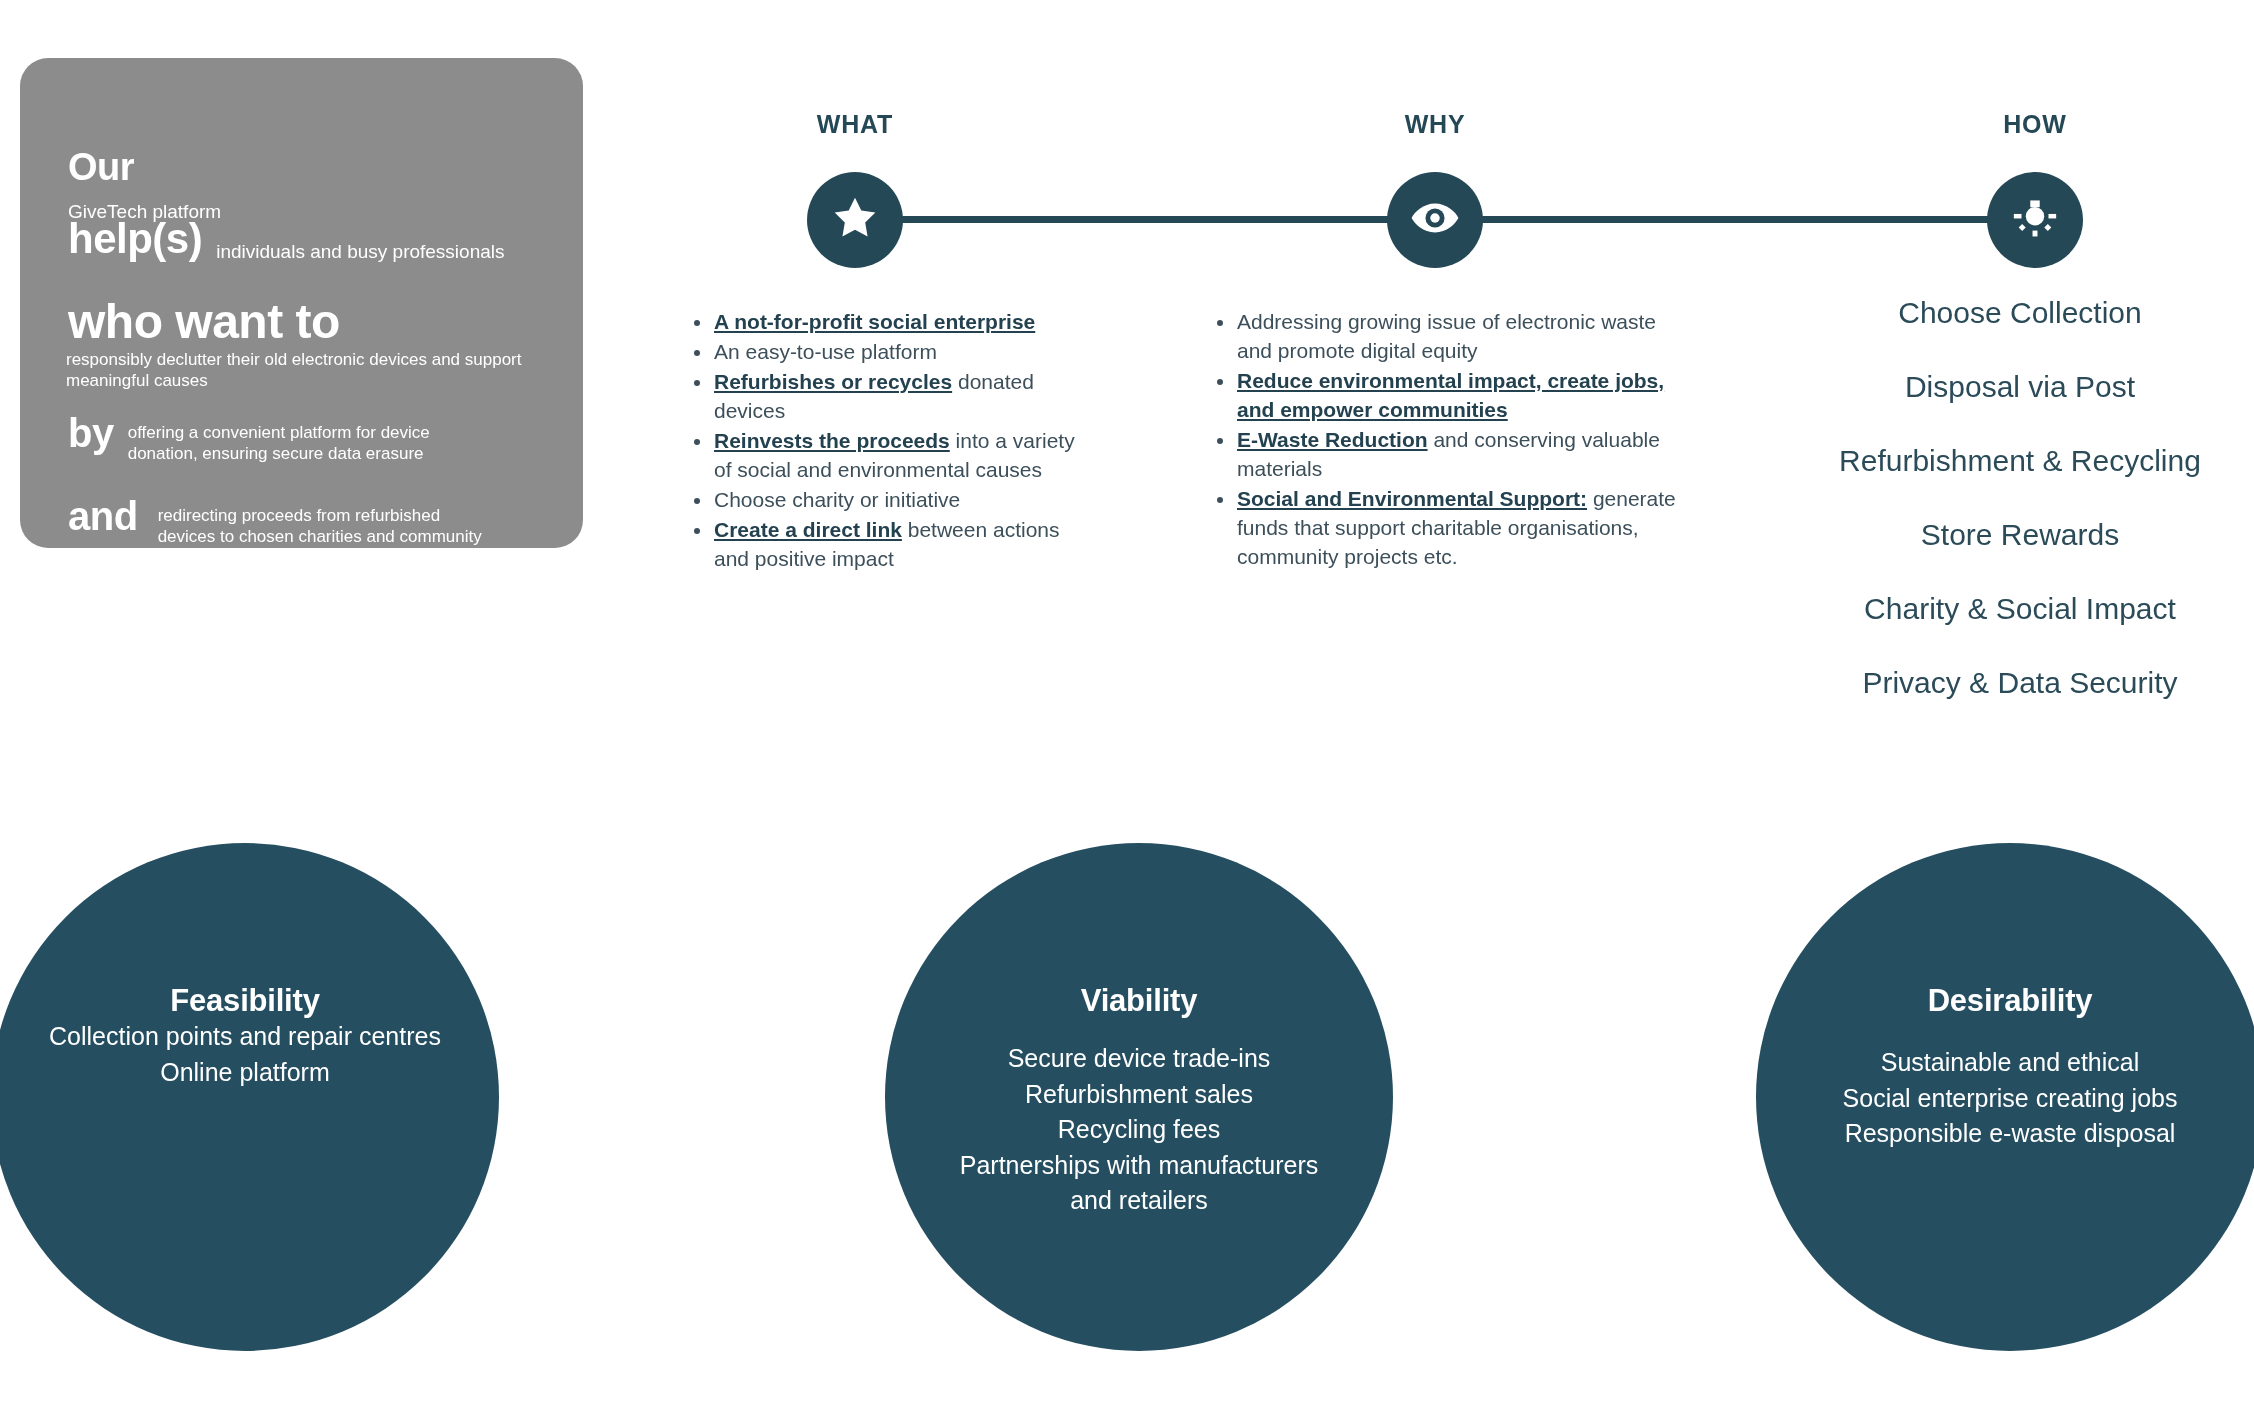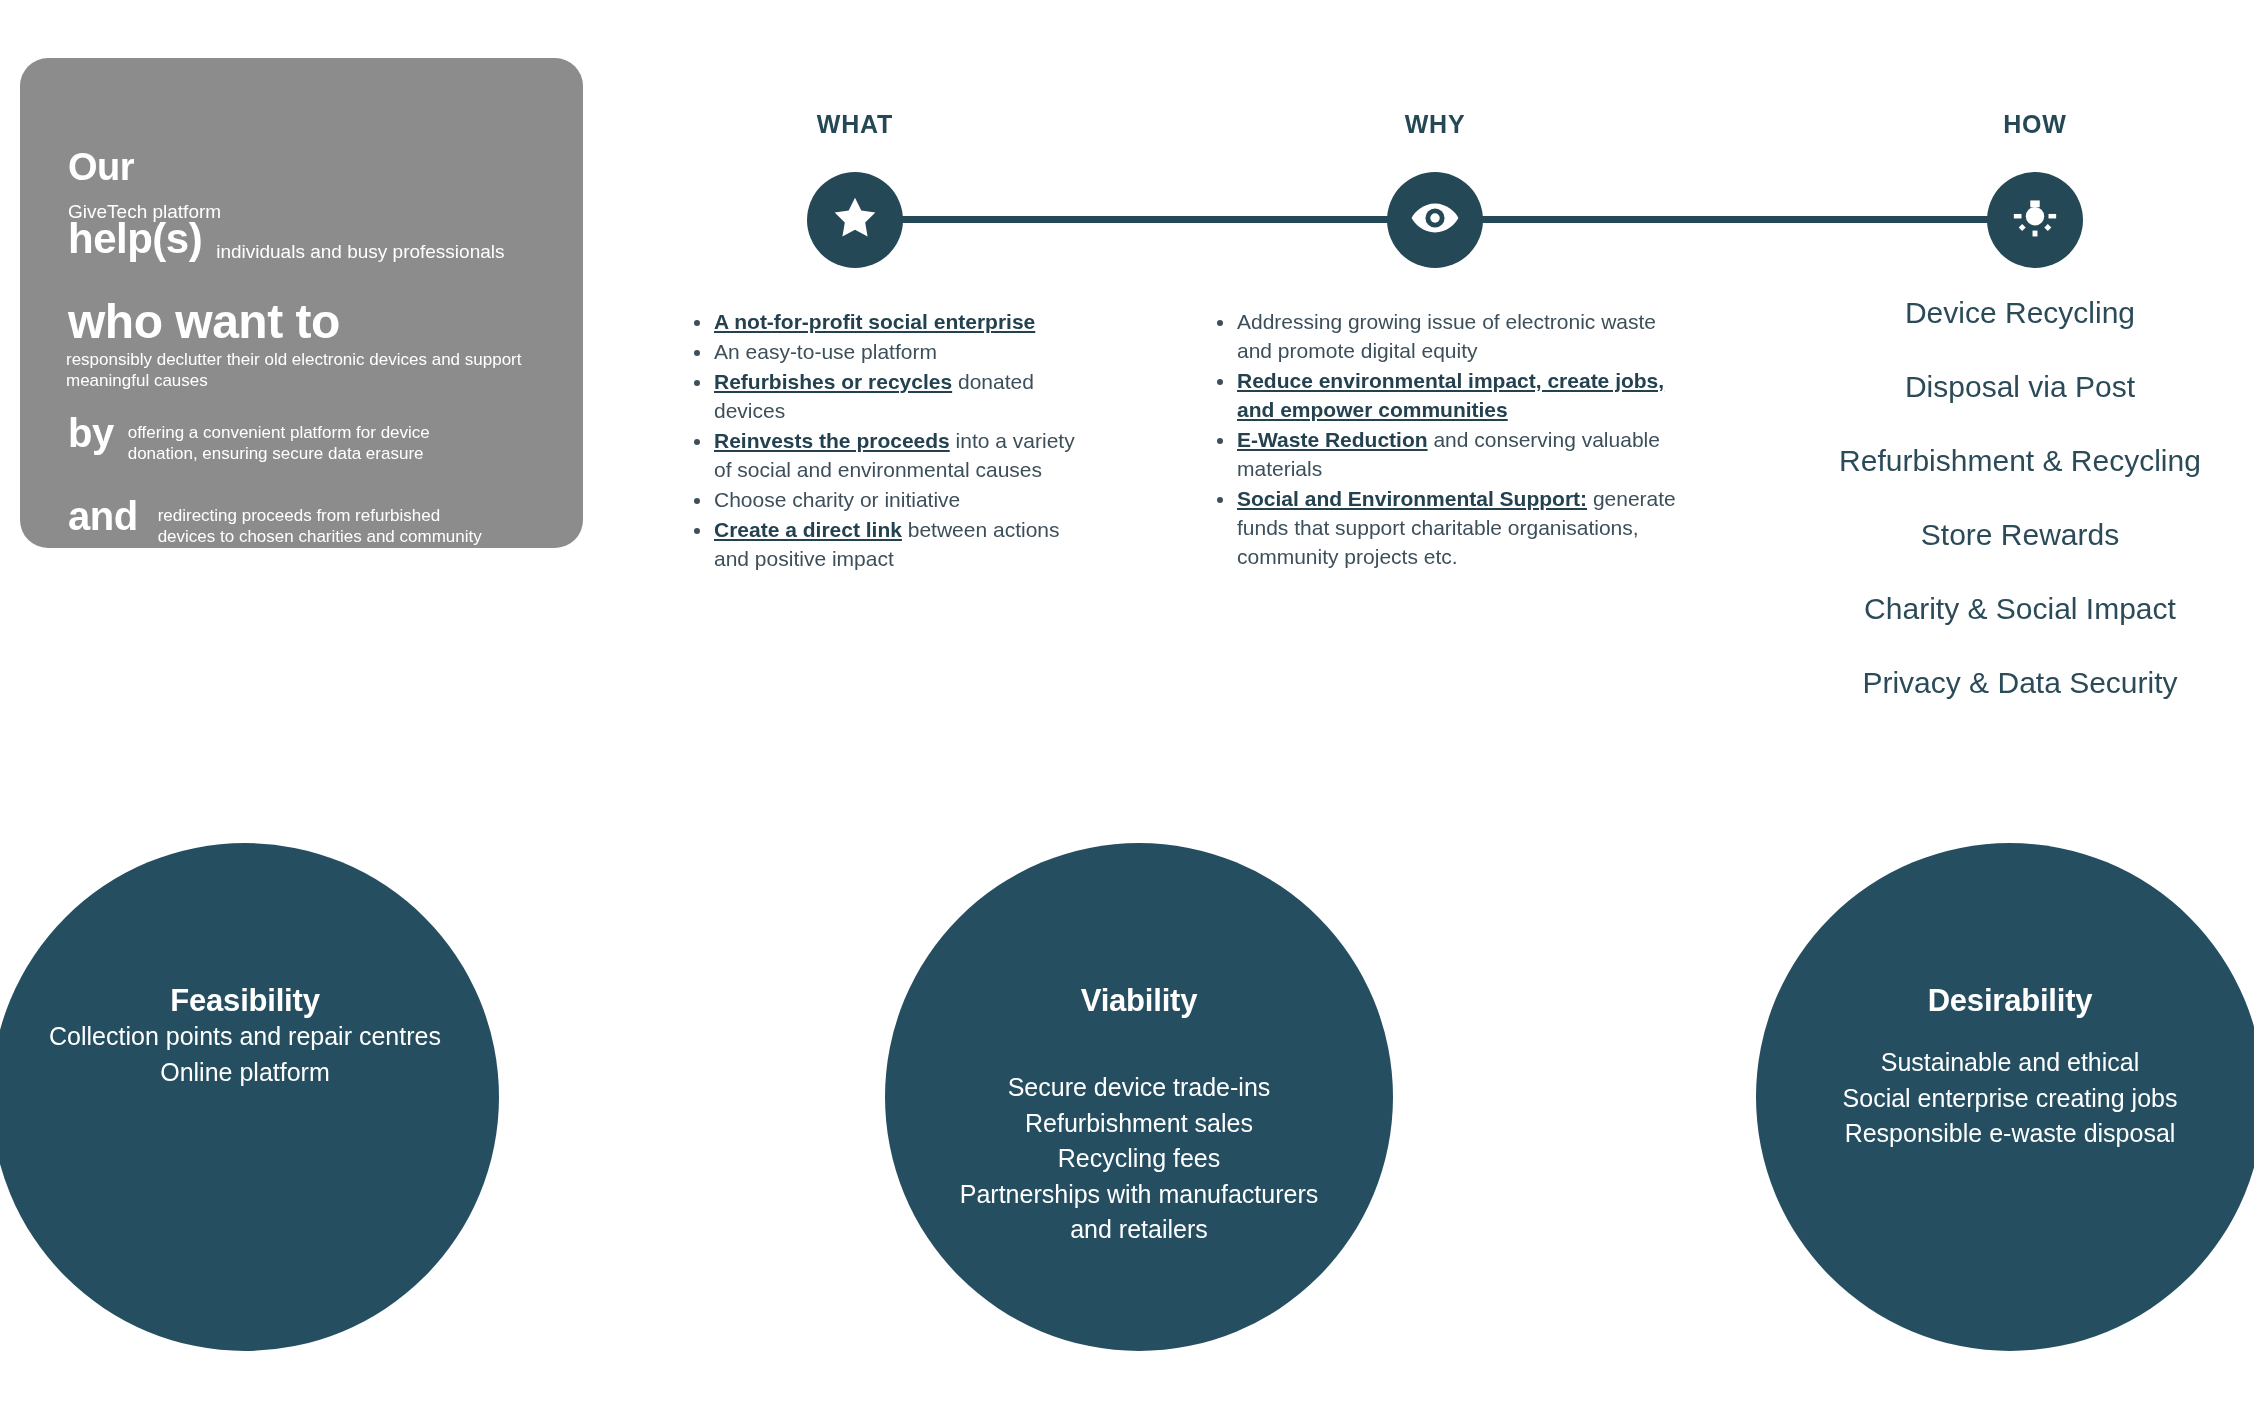--- a/index.html
+++ b/index.html
@@ -169,21 +169,20 @@
     text-align: center;
   }
   #circle-feasibility {
     left: -9px; top: 843px; width: 508px; height: 508px;
     padding-top: 140px;
   }
   #circle-feasibility .bc-lines { }
   #circle-viability {
     left: 885px; top: 843px; width: 508px; height: 508px;
     padding-top: 140px;
-    gap: 29px;
   }
   #circle-viability .bc-lines { margin-top: 22px; }
   #circle-desirability {
     left: 1756px; top: 843px; width: 508px; height: 508px;
     padding-top: 140px;
   }
   #circle-desirability .bc-lines { margin-top: 26px; }
 </style>
 </head>
 <body>
@@ -267,21 +266,21 @@
 </ul>
 
 <ul id="list-why" class="bullets">
   <li><b></b><span>Addressing growing issue of electronic waste and promote digital equity</span></li>
   <li><b>Reduce environmental impact, create jobs, and empower communities</b><span></span></li>
   <li><b>E-Waste Reduction</b><span> and conserving valuable materials</span></li>
   <li><b>Social and Environmental Support:</b><span> generate funds that support charitable organisations, community projects etc.</span></li>
 </ul>
 
 <ul id="list-how">
-  <li>Device Recycling</li>
+  <li>Choose Collection</li>
   <li>Disposal via Post</li>
   <li>Refurbishment &amp; Recycling</li>
   <li>Store Rewards</li>
   <li>Charity &amp; Social Impact</li>
   <li>Privacy &amp; Data Security</li>
 </ul>
 
 <div id="circle-feasibility" class="big-circle">
   <div class="bc-title">Feasibility</div>
   <div class="bc-lines">

